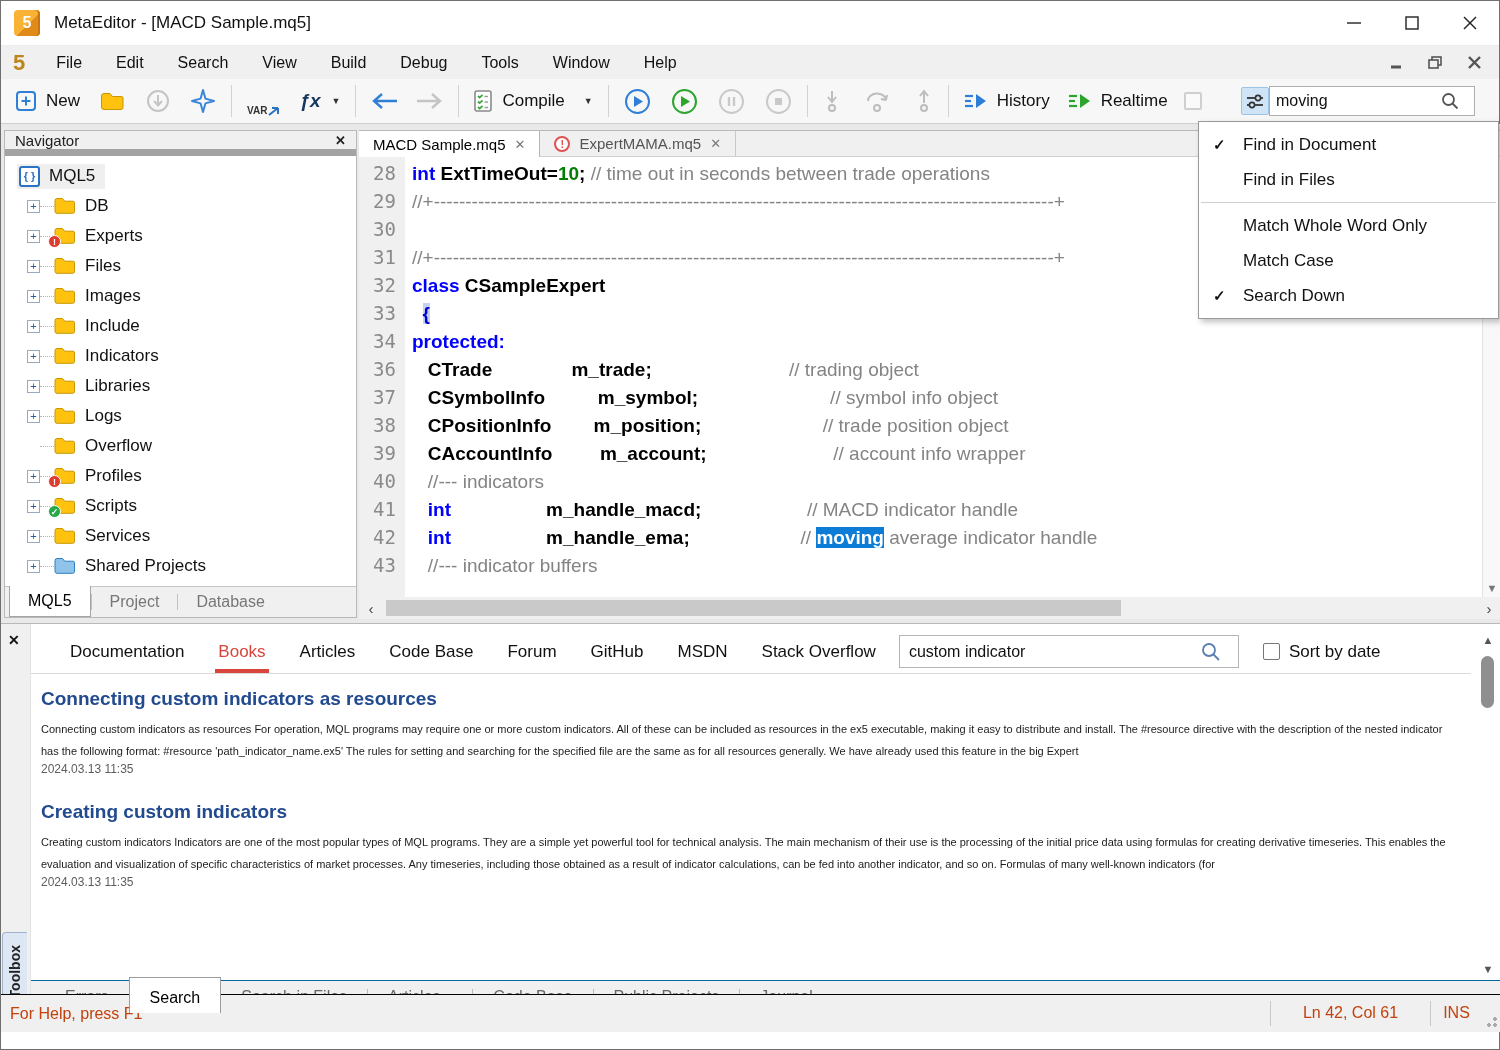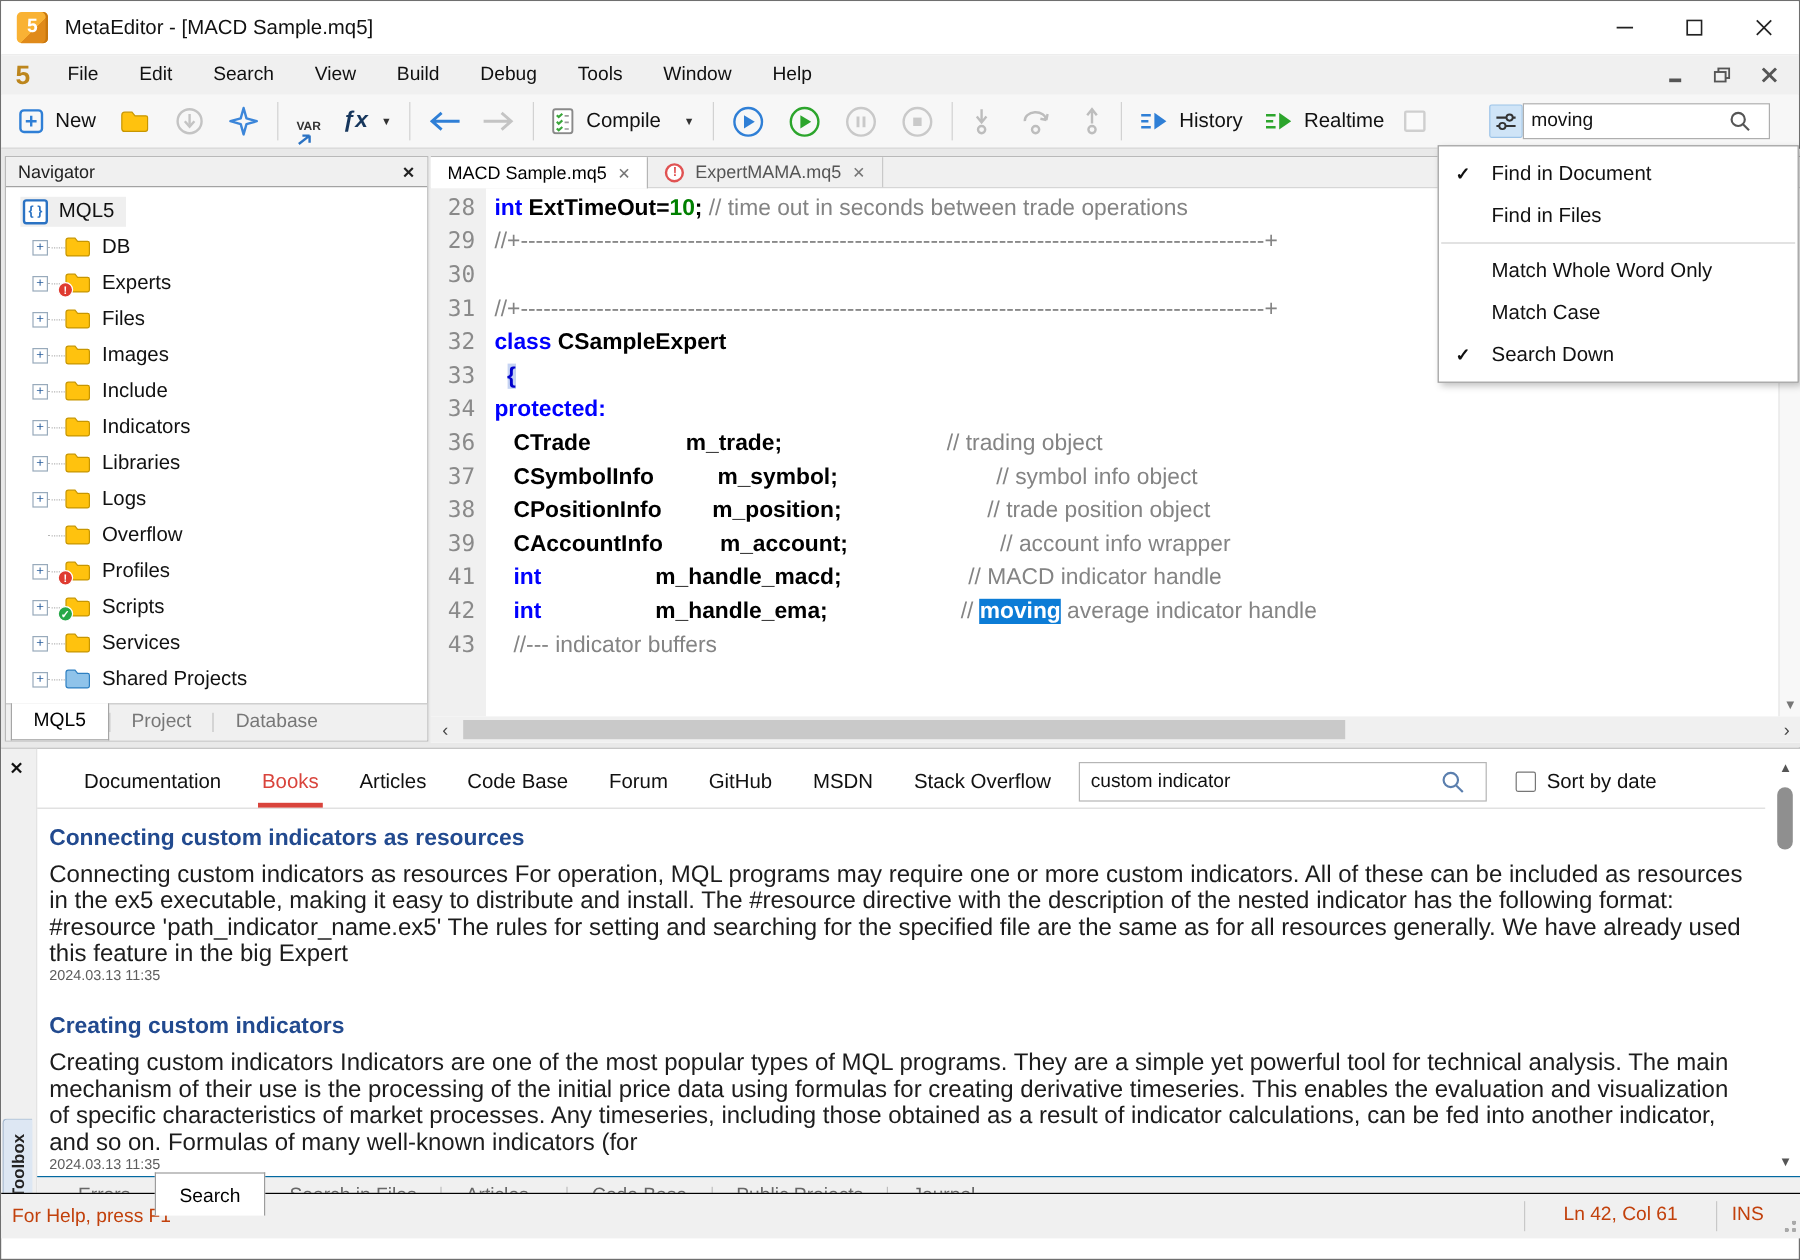--- a/index.html
+++ b/index.html
@@ -22,21 +22,21 @@
   .tbtn{display:flex;align-items:center;gap:9px;padding:4px 6px;font-size:17px;color:#111;}
   .tb-sep{width:1px;height:32px;background:#d2d2d2;margin:0 9px;}
   .caret{font-size:9px;color:#333;margin-left:2px;}
   .disabled-sq{width:18px;height:18px;border:2px solid #cfcfcf;background:#fafafa;border-radius:2px;margin:0 14px 0 10px;}
   .sliders-btn{width:28px;height:28px;background:#cfe4f7;border:1px solid #9cc3e8;border-radius:2px;display:flex;align-items:center;justify-content:center;}
   .tb-search{display:flex;align-items:center;height:30px;border:1px solid #aeaeae;background:#fff;width:206px;}
   .tb-search input{border:none;outline:none;font-size:16px;padding:0 6px;width:170px;color:#111;background:transparent;}
   
   .main{position:absolute;left:0;top:123px;width:1500px;height:499px;background:#e9e9e9;}
   .navigator{position:absolute;left:3px;top:6px;width:353px;height:488px;background:#fff;border:1px solid #b9b9b9;}
-  .nav-header{height:25px;background:#f0f0f0;border-bottom:1px solid #a3a3a3;display:flex;align-items:center;padding:0 10px;font-size:15px;color:#222;}
+  .nav-header{height:25px;background:#f0f0f0;border-bottom:7px solid #a3a3a3;display:flex;align-items:center;padding:0 10px;font-size:15px;color:#222;}
   .nav-close{margin-left:auto;font-size:13px;color:#222;font-weight:bold;}
   .nav-tree{position:absolute;top:26px;left:0;right:0;bottom:31px;overflow:hidden;padding-top:4px;}
   .tree-root{display:flex;align-items:center;gap:9px;height:30px;padding-left:12px;}
   .tree-root .root-sel{display:flex;align-items:center;gap:9px;background:#efefef;padding:2px 10px 2px 2px;}
   .braces-icon{width:21px;height:21px;border:2px solid #2a72c3;border-radius:3px;color:#2a72c3;font-weight:bold;font-size:11px;display:flex;align-items:center;justify-content:center;background:#fff;}
   .tree-label{font-size:17px;color:#111;}
   .tree-row{display:flex;align-items:center;height:30px;padding-left:22px;position:relative;}
   .expander{width:13px;height:13px;border:1px solid #98aabb;background:#fff;color:#2a5e9c;font-size:11px;line-height:11px;text-align:center;flex:0 0 13px;}
   .no-exp{width:13px;flex:0 0 13px;}
   .dotline{width:14px;border-top:1px dotted #b5b5b5;flex:0 0 14px;}
@@ -87,21 +87,21 @@
   .tbx-tab{font-size:17px;color:#111;padding:0 17px;height:100%;display:flex;align-items:center;position:relative;}
   .tbx-tab.active{color:#d9443c;}
   .tbx-tab.active::after{content:"";position:absolute;left:14px;right:14px;bottom:0;height:4px;background:#d9443c;}
   .tbx-search{display:flex;align-items:center;height:33px;border:1px solid #b5b5b5;background:#fff;width:340px;margin-left:6px;}
   .tbx-search input{border:none;outline:none;font-size:16px;padding:0 9px;width:300px;color:#111;background:transparent;}
   .sort-wrap{display:flex;align-items:center;gap:9px;margin-left:24px;font-size:17px;color:#111;}
   .sort-box{width:17px;height:17px;border:1px solid #767676;background:#fff;border-radius:2px;}
   .tbx-results{position:absolute;left:40px;top:64px;right:40px;bottom:34px;overflow:hidden;}
   .result{margin-bottom:25px;}
   .result h3{font-size:19px;font-weight:bold;color:#224a8f;margin-bottom:8px;}
-  .result .body{font-size:20px;line-height:22px;color:#1c1c1c;}
+  .result .body{font-size:11px;line-height:22px;color:#1c1c1c;}
   .result .date{font-size:12px;color:#5d5d5d;}
   .tbx-scroll{position:absolute;right:2px;top:6px;width:22px;bottom:36px;}
   .tbx-scroll .up{position:absolute;top:4px;left:0;width:100%;text-align:center;color:#555;font-size:11px;}
   .tbx-scroll .down{position:absolute;bottom:2px;left:0;width:100%;text-align:center;color:#555;font-size:11px;}
   .tbx-scroll .thumb{position:absolute;left:4px;top:26px;width:13px;height:52px;background:#8f8f8f;border-radius:7px;}
   .bottom-tabs{position:absolute;left:30px;right:0;bottom:0;height:33px;background:#f0f0f0;border-top:1px solid #0369a1;display:flex;align-items:stretch;padding-left:14px;}
   .bt-tab{display:flex;align-items:center;font-size:16px;color:#666;padding:0 20px;position:relative;}
   .bt-tab.active{background:#fff;color:#000;border:1px solid #9c9c9c;border-bottom:none;margin-top:-4px;padding-top:4px;z-index:2;}
   .bt-sep{width:1px;background:#bdbdbd;margin:8px 0;}
   .bt-badge{color:#e02b20;font-weight:bold;font-size:14px;margin-left:4px;margin-top:6px;}
@@ -209,21 +209,21 @@
     </div>
     <div class="tbtn" style="margin-left:8px;">
       <span>
           <svg width="26" height="26">
             <path d="M13 2 L15.4 10.6 L24 13 L15.4 15.4 L13 24 L10.6 15.4 L2 13 L10.6 10.6 Z" fill="none" stroke="#3c86d9" stroke-width="2" stroke-linejoin="round"></path>
           </svg>
         </span>
     </div>
     <div class="tb-sep"></div>
     <div class="tbtn">
-      <span style="display:flex;flex-direction:column;align-items:flex-start;line-height:1;margin-top:20px;">
+      <span style="display:flex;align-items:flex-start;line-height:1;margin-top:20px;">
         <span style="font-size:10px;font-weight:bold;color:#333;">VAR</span>
         <svg width="14" height="11">
             <path d="M2 9 L11 2 M11 2 h-6 M11 2 v6" stroke="#2a72c3" stroke-width="2" fill="none"></path>
           </svg>
       </span>
     </div>
     <div class="tbtn" style="margin-left:6px;">
       <span style="font-style:italic;font-size:19px;color:#16365c;font-weight:bold;">ƒx</span>
       <span class="caret">▼</span>
     </div>
@@ -568,20 +568,24 @@
             <span class="ln">37</span>
             <span class="codeline"><span class="seg-p">   </span><span class="seg-i">CSymbolInfo</span><span class="seg-p">          </span><span class="seg-i">m_symbol;</span><span class="seg-p">                         </span><span class="seg-c">// symbol info object</span></span>
           </div>
           <div class="line">
             <span class="ln">38</span>
             <span class="codeline"><span class="seg-p">   </span><span class="seg-i">CPositionInfo</span><span class="seg-p">        </span><span class="seg-i">m_position;</span><span class="seg-p">                       </span><span class="seg-c">// trade position object</span></span>
           </div>
           <div class="line">
             <span class="ln">39</span>
             <span class="codeline"><span class="seg-p">   </span><span class="seg-i">CAccountInfo</span><span class="seg-p">         </span><span class="seg-i">m_account;</span><span class="seg-p">                        </span><span class="seg-c">// account info wrapper</span></span>
+          </div>
+          <div class="line">
+            <span class="ln">40</span>
+            <span class="codeline"><span class="seg-p">   </span><span class="seg-c">//--- indicators</span></span>
           </div>
           <div class="line">
             <span class="ln">41</span>
             <span class="codeline"><span class="seg-p">   </span><span class="seg-k">int</span><span class="seg-p">                  </span><span class="seg-i">m_handle_macd;</span><span class="seg-p">                    </span><span class="seg-c">// MACD indicator handle</span></span>
           </div>
           <div class="line">
             <span class="ln">42</span>
             <span class="codeline"><span class="seg-p">   </span><span class="seg-k">int</span><span class="seg-p">                  </span><span class="seg-i">m_handle_ema;</span><span class="seg-p">                     </span><span class="seg-c">// </span><span class="seg-hl">moving</span><span class="seg-c"> average indicator handle</span></span>
           </div>
           <div class="line">

